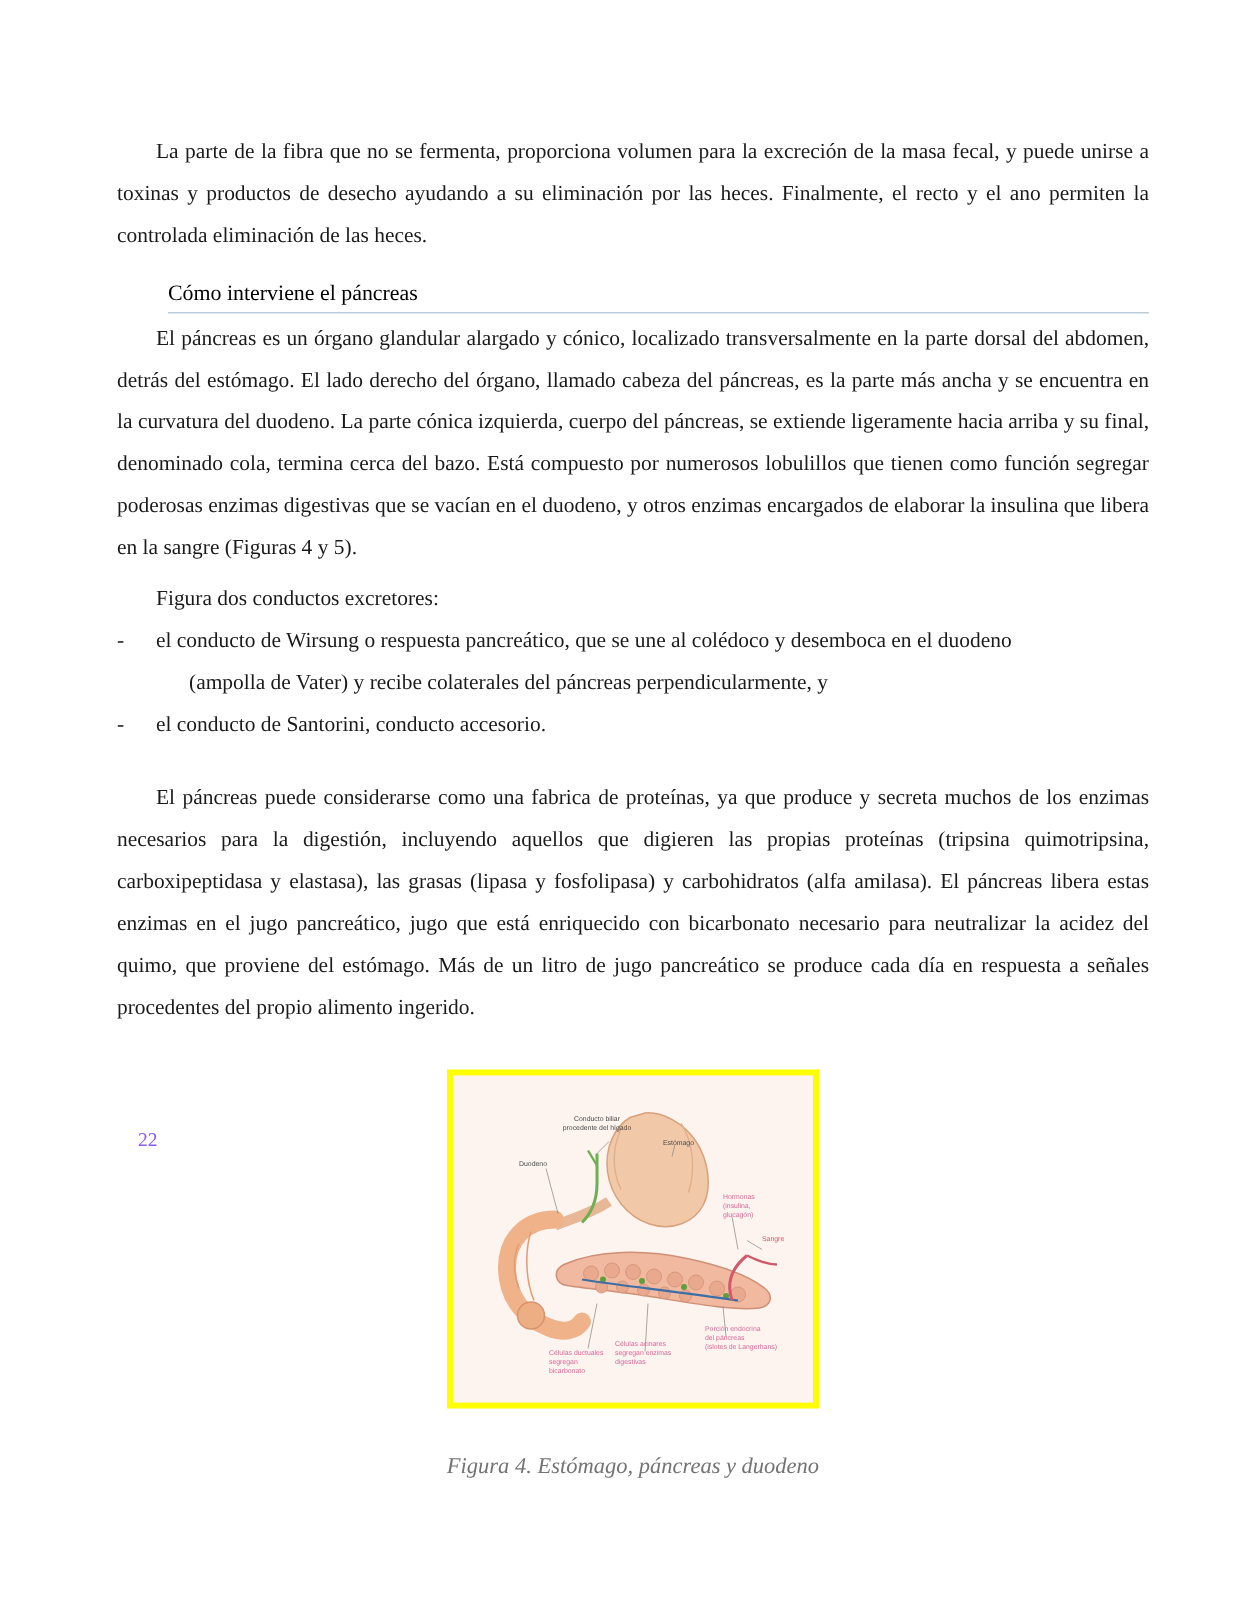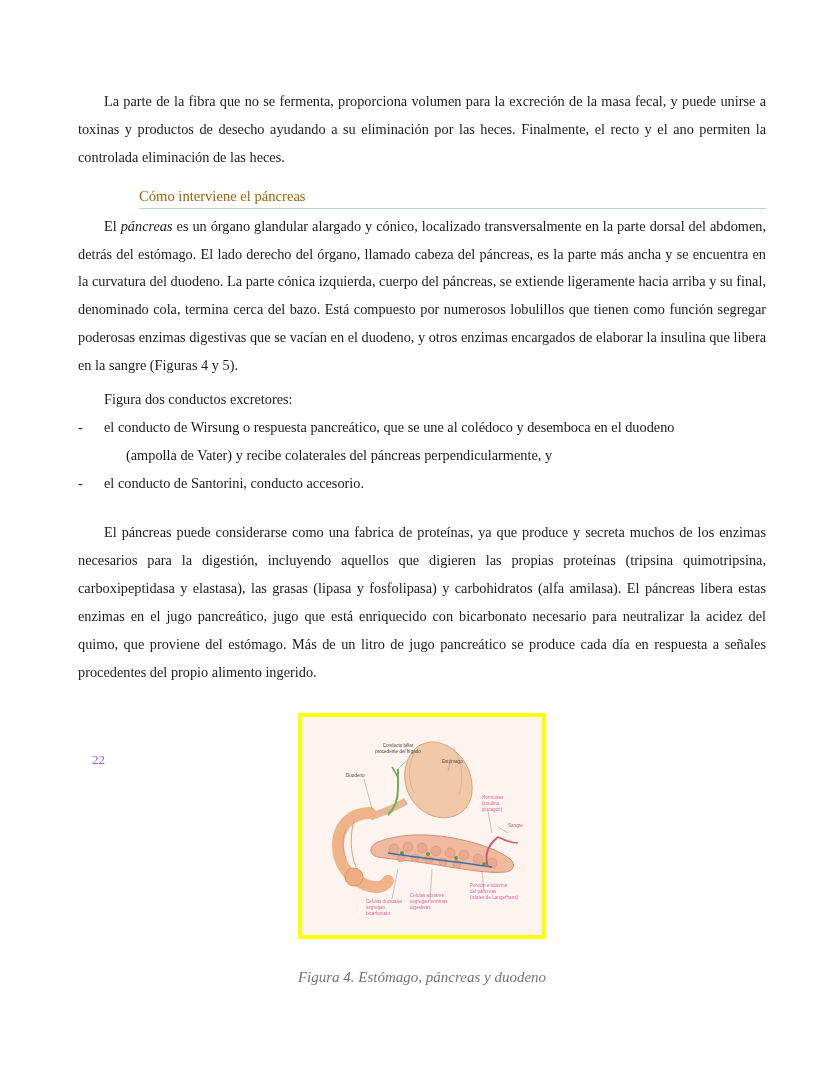--- a/index.html
+++ b/index.html
@@ -31,25 +31,24 @@
   .gap-sm { height: 6px; }
   .gap-lg { height: 22px; }
 
   .heading-wrap {
     margin: 16px 0 4px 0;
     padding-left: 34px;
   }
   .heading {
     display: block;
     font-size: 14.6px;
-    color: #a16207;
+    color: #000000;
     font-family: "Liberation Serif", serif;
     border-bottom: 1px solid #b9cfdd;
     padding-bottom: 3px;
-    margin-left: 27px;
   }
 
   .listline {
     display: flex;
     font-size: 14.3px;
     line-height: 1.95;
     text-align: justify;
   }
   .listline .dash {
     width: 26px;
@@ -57,21 +56,21 @@
   }
   .listline .ltext {
     flex: 1 1 auto;
     text-align: justify;
   }
   .listline .ltext .second {
     display: block;
     padding-left: 22px;
   }
 
-  .italic { font-style: italic; }
+  .italic { }
 
   .figure-block {
     margin-top: 26px;
     text-align: center;
   }
   .figure-frame {
     display: inline-block;
     border: 4px solid #ffff00;
     background: #fdf4f0;
     padding: 0;

